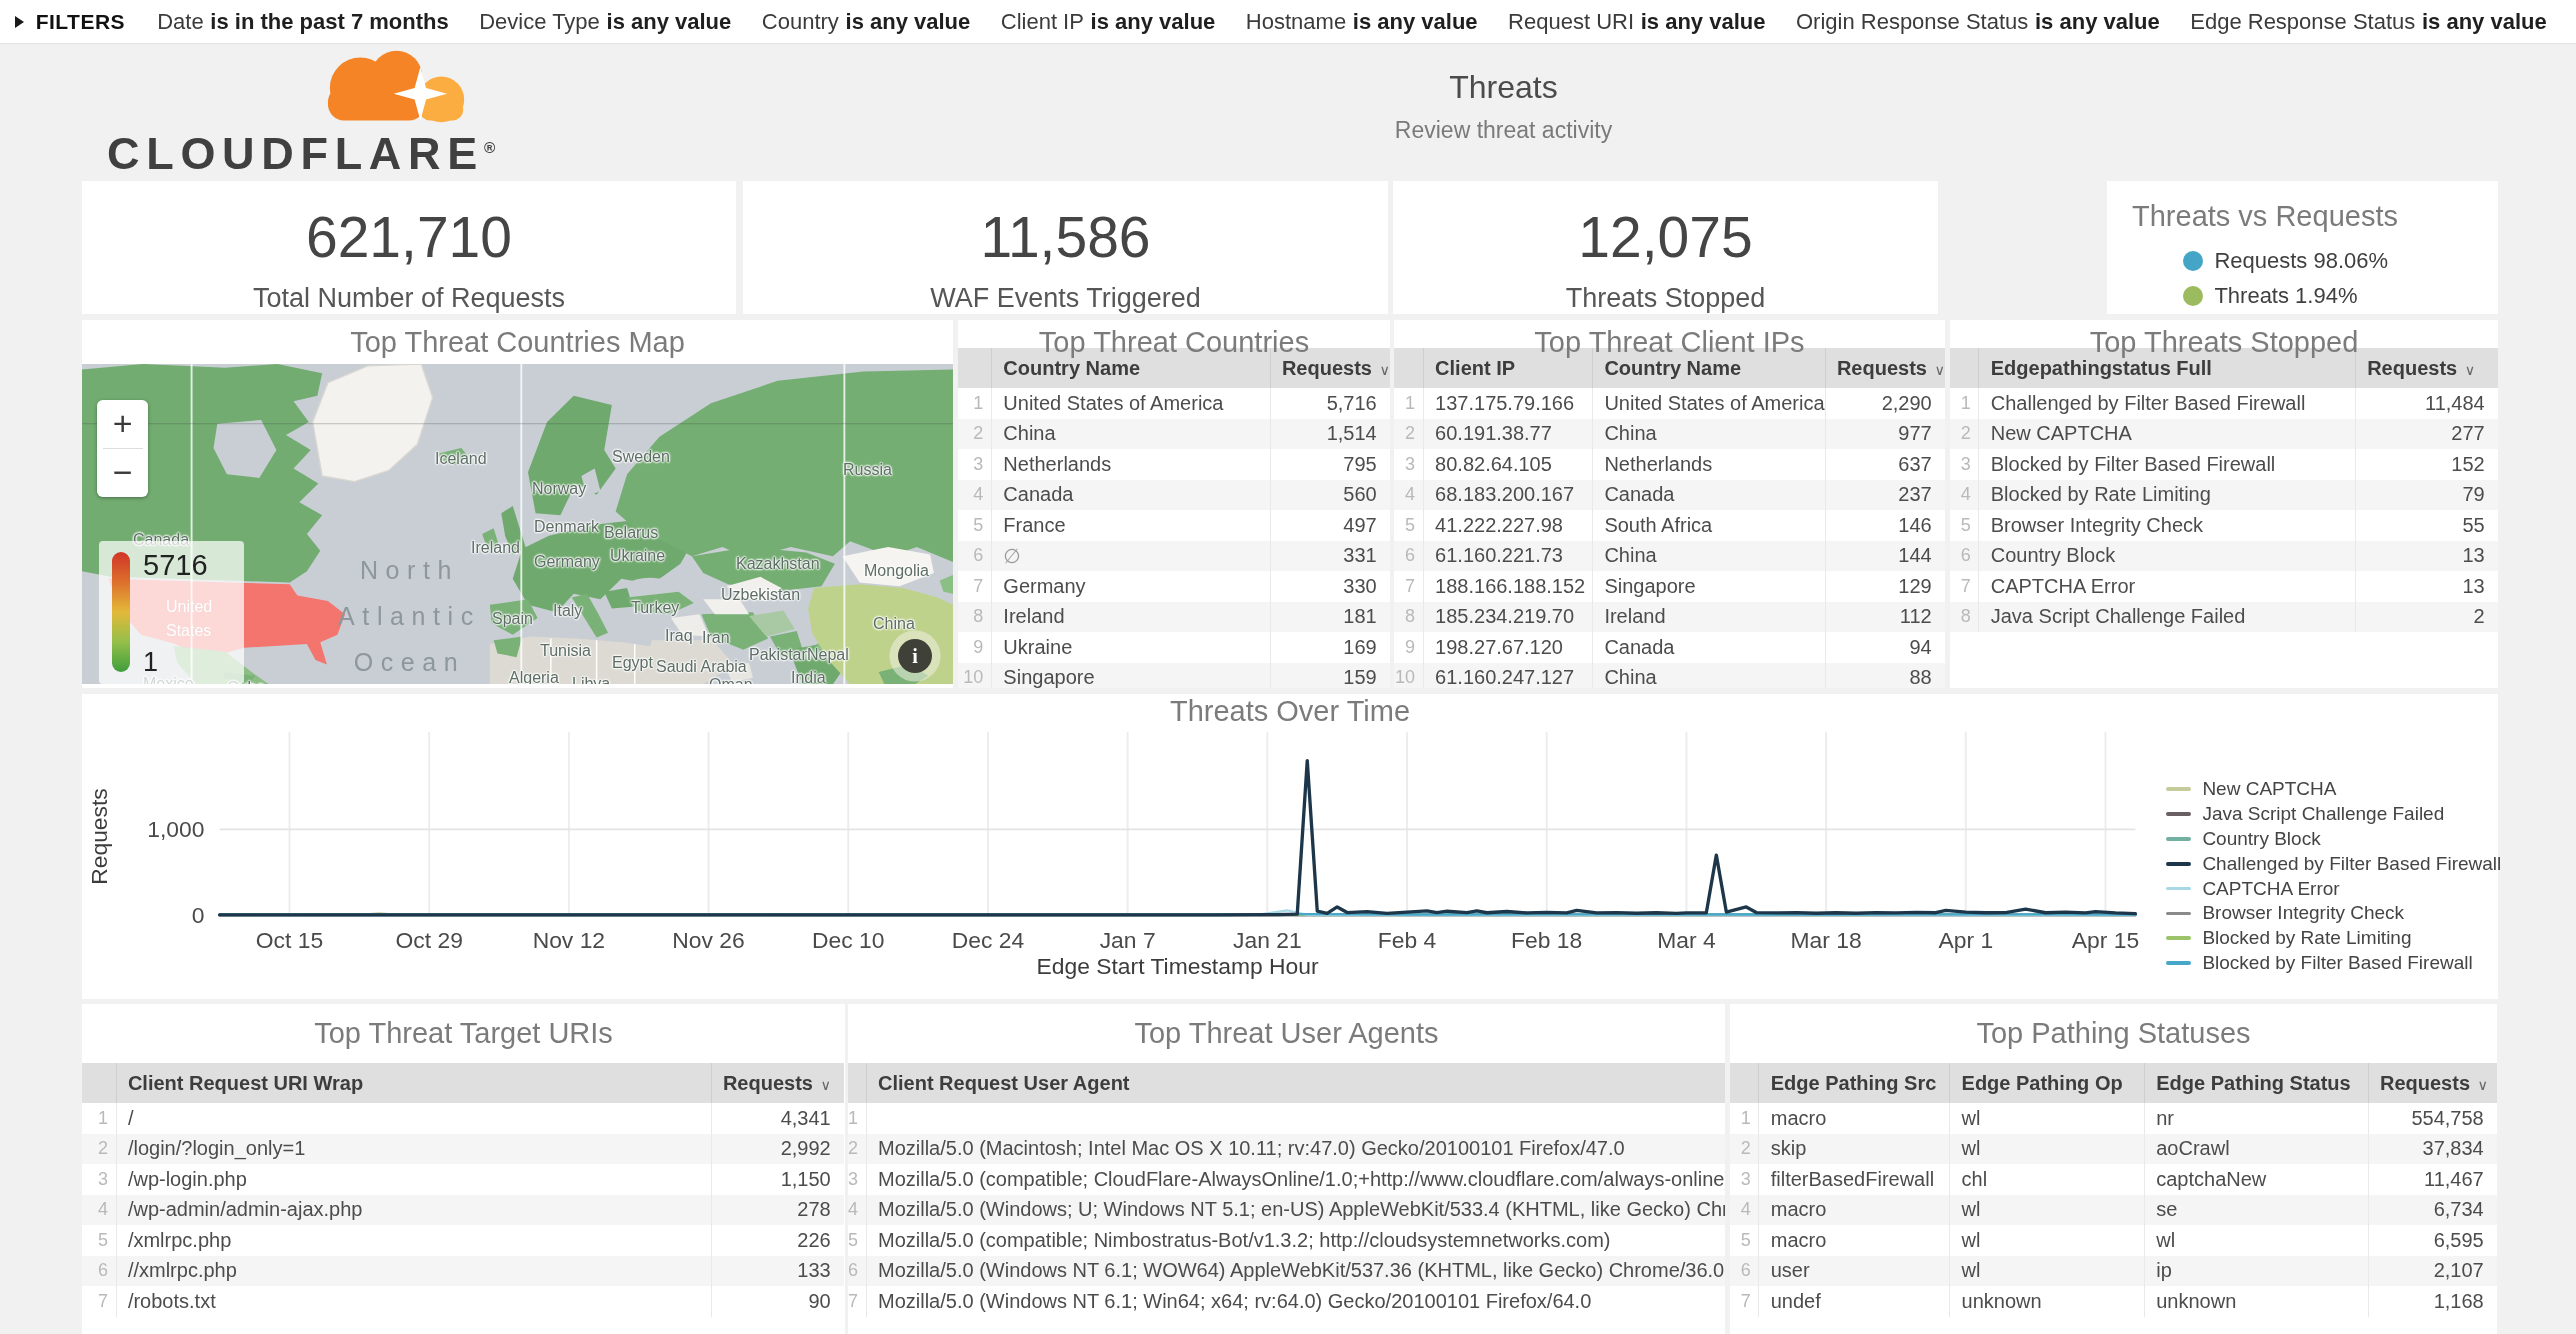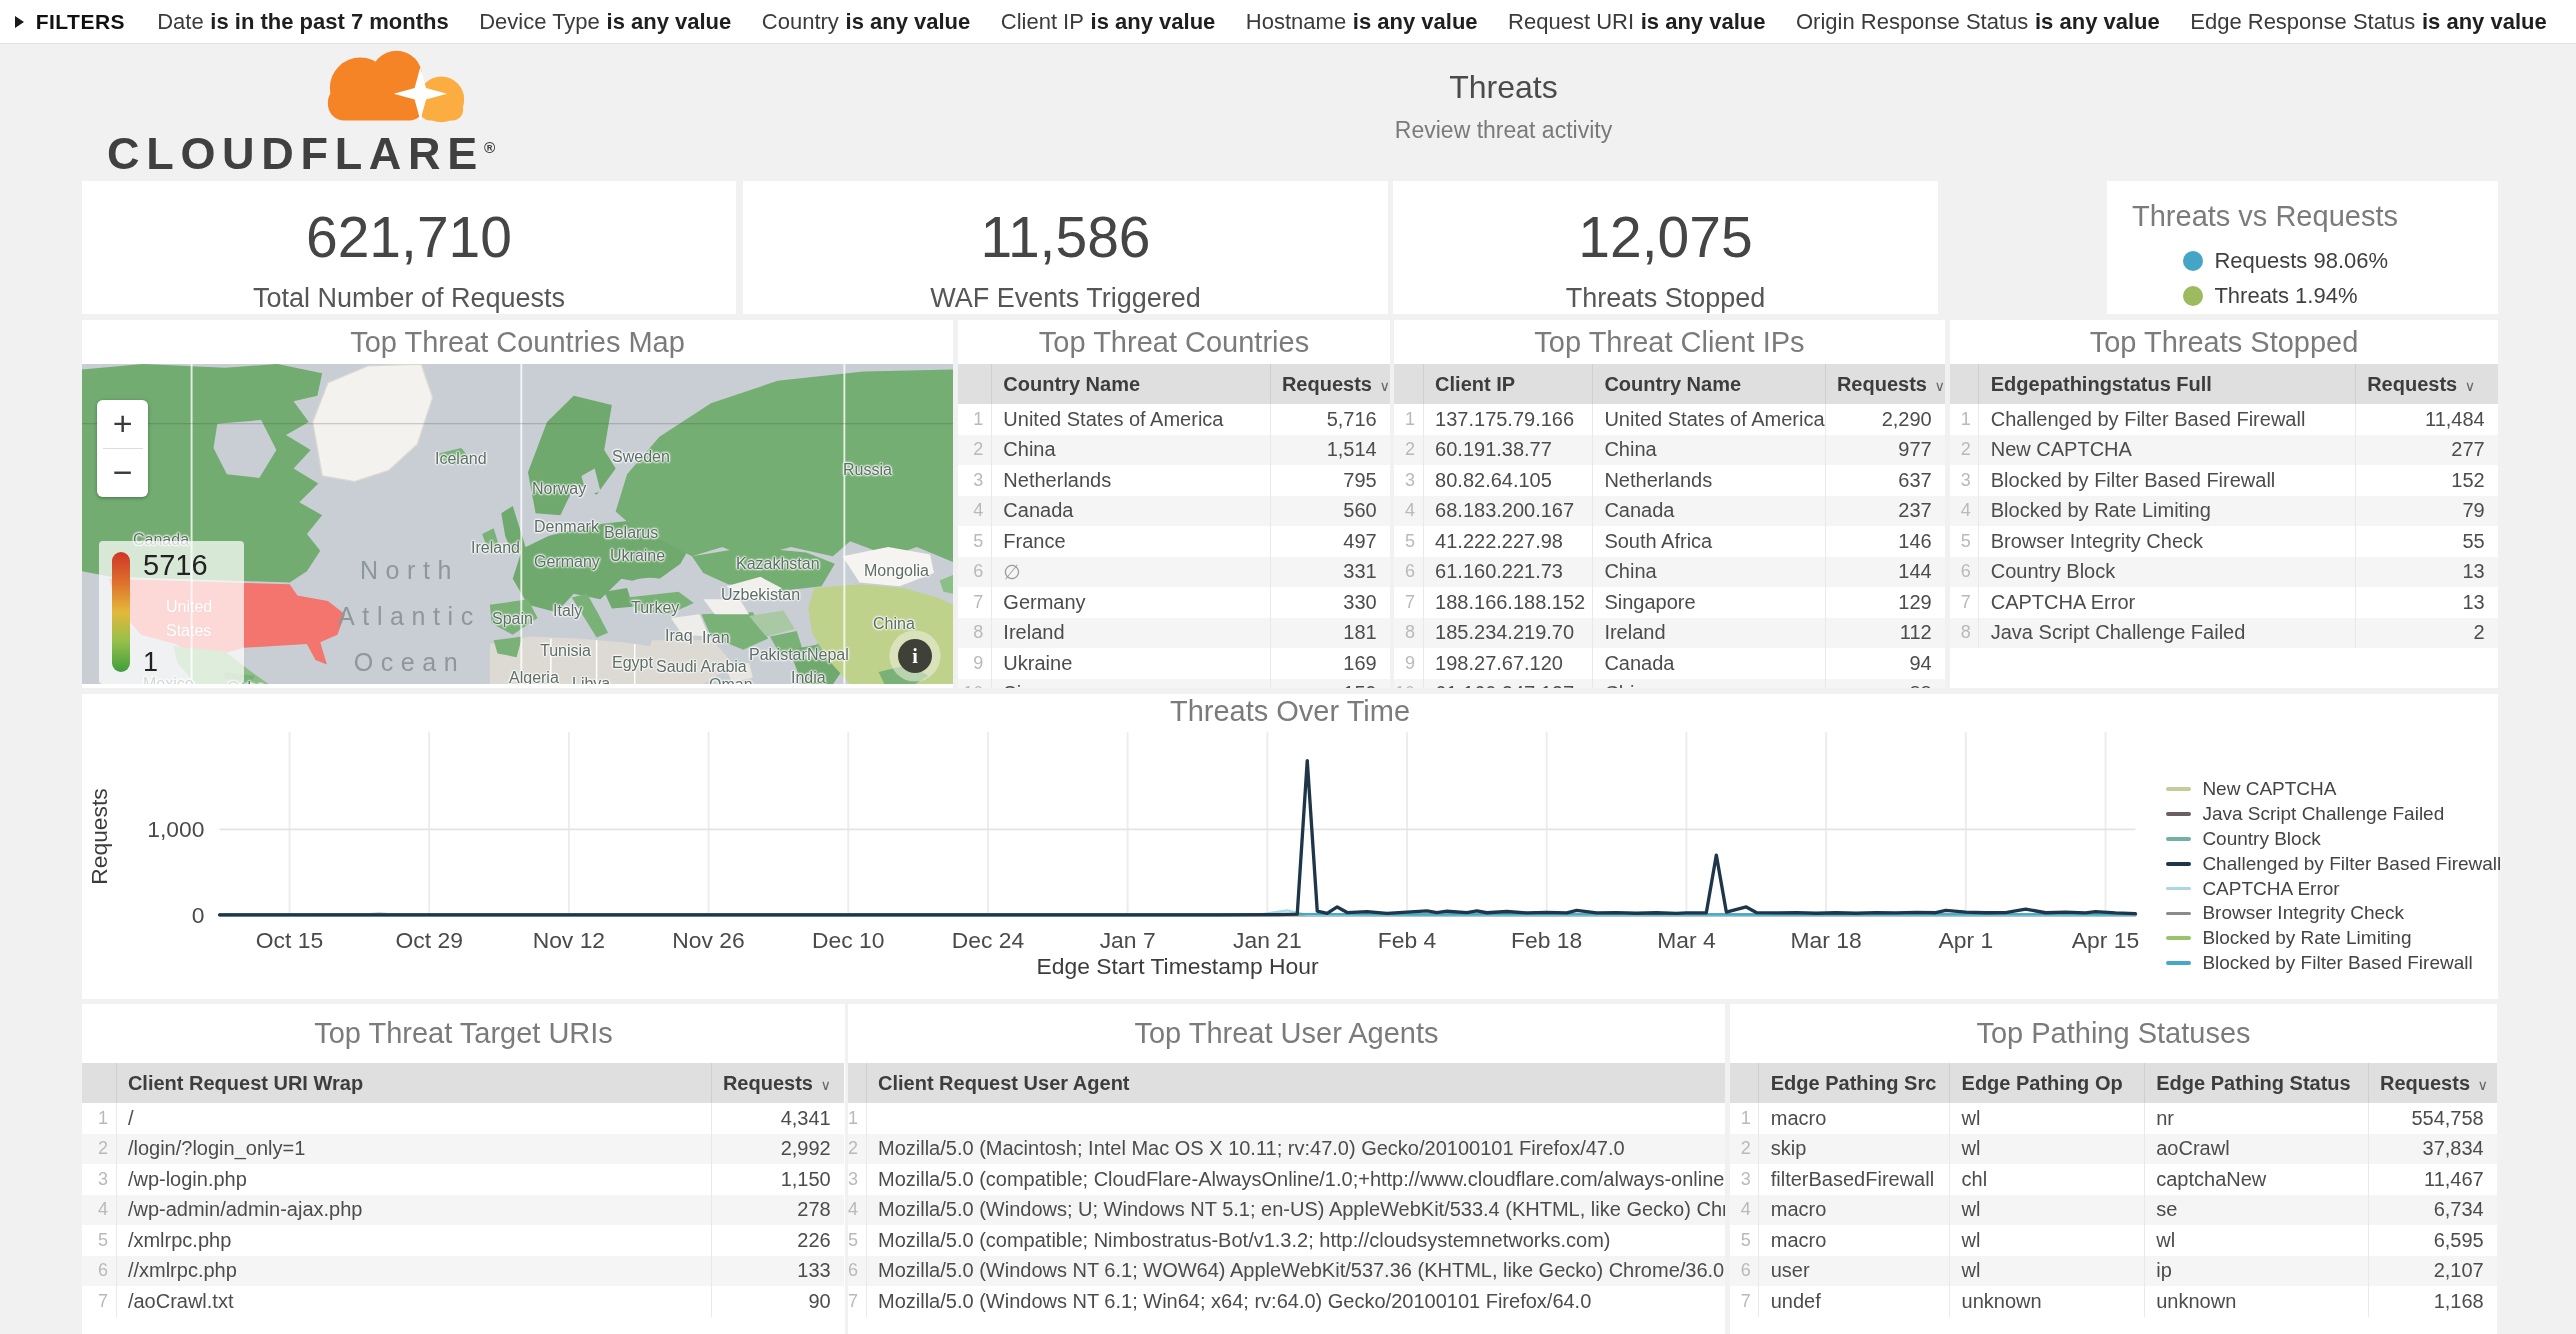--- a/index.html
+++ b/index.html
@@ -29,21 +29,21 @@
   .kpi .num{font-size:57px;color:#454545;text-align:center;margin-top:23px;}
   .kpi .lbl{font-size:27px;color:#565656;text-align:center;margin-top:13.3px;}
   .tvr-title{font-size:29px;color:#7b7b7b;padding:19px 16px 0 25px;}
   .tvr-legend{margin:15.3px 0 0 76px;}
   .lg-row{display:flex;align-items:center;margin-bottom:8.6px;}
   .lg-dot{width:20px;height:20px;border-radius:50%;margin-right:11.4px;flex:none;}
   .lg-line{width:25px;height:3.8px;border-radius:1.9px;margin-right:11.4px;flex:none;}
   .lg-lb{font-size:22px;color:#3f3f3f;white-space:nowrap;text-align:center;}
   
   .table-card{overflow:hidden;}
-  .table-card .card-title{height:44px;line-height:44px;}
+  .table-card .card-title{height:28px;line-height:44px;}
   .table-card.tall .card-title{height:59px;line-height:59px;}
   table{border-collapse:collapse;table-layout:fixed;}
   thead th{background:#dfdfdf;font-size:20px;font-weight:bold;color:#3d3d3d;text-align:left;
            height:40px;padding:0 0 0 11.4px;border-left:1.9px solid #cfcfcf;overflow:hidden;white-space:nowrap;}
   tbody td{font-size:20px;color:#4c4c4c;height:30.5px;padding:0 0 0 11.4px;
            border-left:1.9px solid #e9e9e9;white-space:nowrap;overflow:hidden;}
   th.idx,td.idx{padding:0 7.6px 0 0;text-align:right;border-left:none !important;}
   td.idx{color:#b9b9b9;font-size:18px;}
   tbody tr:nth-child(even){background:#f5f5f5;}
   td.num{text-align:right;padding-right:13.3px;}
@@ -571,21 +571,21 @@
             <td>/xmlrpc.php</td>
             <td class="num">226</td>
           </tr>
           <tr>
             <td class="idx">6</td>
             <td>//xmlrpc.php</td>
             <td class="num">133</td>
           </tr>
           <tr>
             <td class="idx">7</td>
-            <td>/aoCrawl.txt</td>
+            <td>/robots.txt</td>
             <td class="num">90</td>
           </tr>
         </tbody>
     </table>
   </div>
 
   <div class="card table-card tall" style="left:848px;top:1004px;width:877px;height:331px">
     <div class="card-title">Top Threat User Agents</div>
     <table>
       <colgroup>

